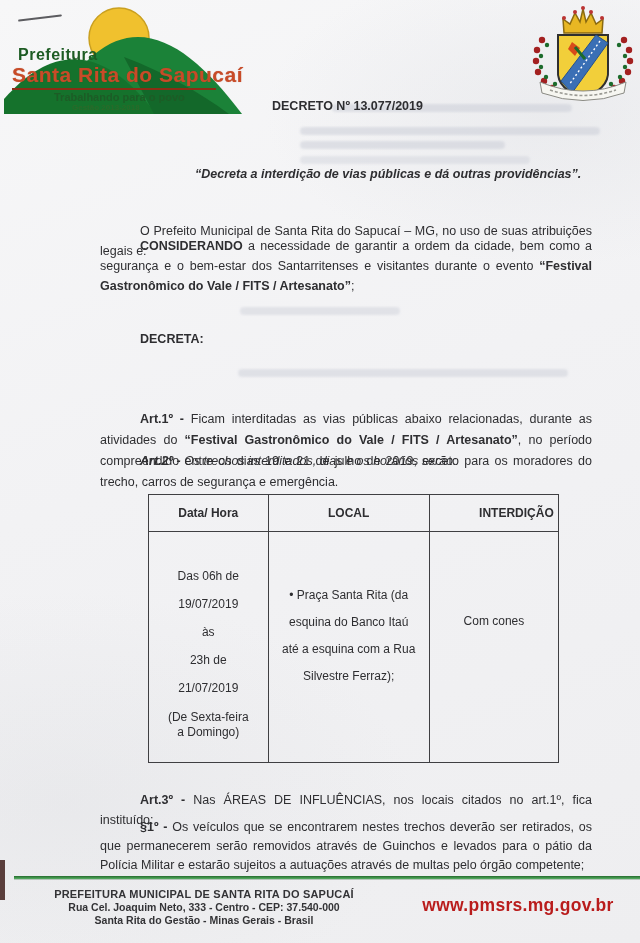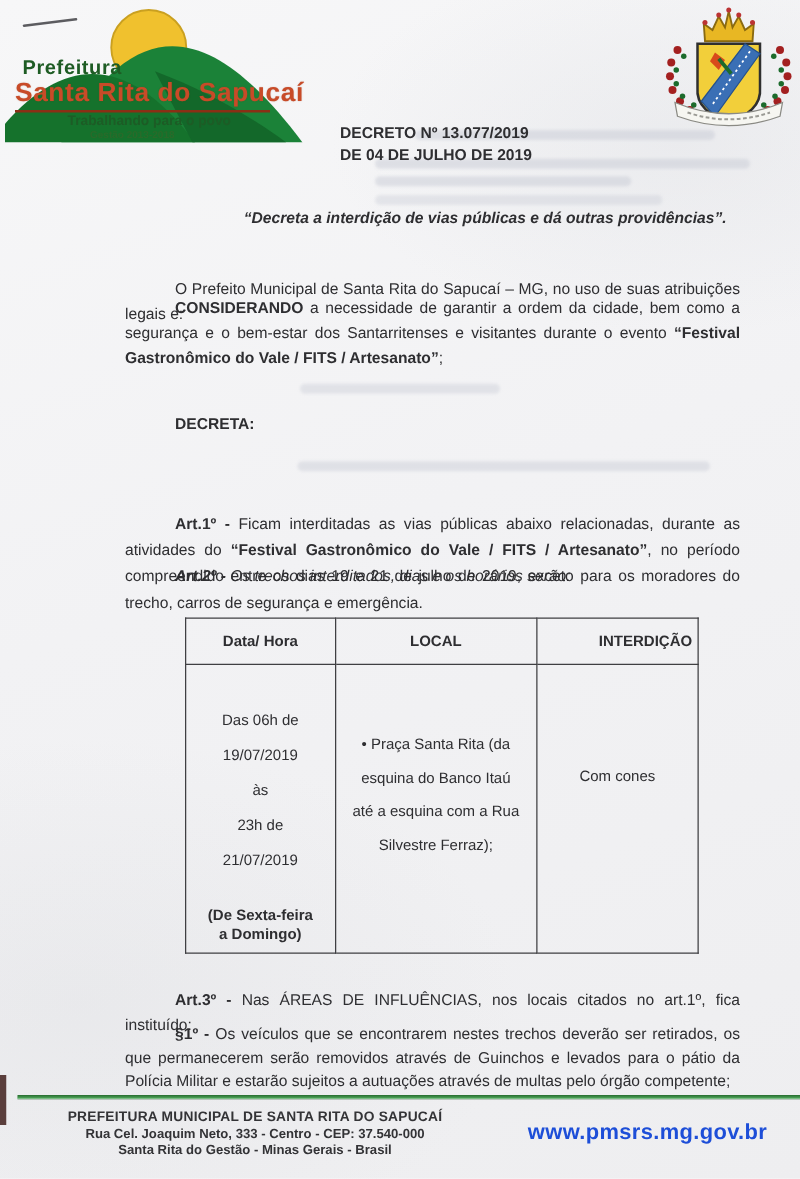--- a/index.html
+++ b/index.html
@@ -46,34 +46,34 @@
   #p-par1 { top:818px; line-height:19px; }
 
   
   #tbl { left:148px; top:494px; width:411px; border-collapse:collapse; font-size:12px; table-layout:fixed; }
   #tbl th, #tbl td { border:1.5px solid #3f3f42; vertical-align:top; }
   #tbl th { height:37px; font-weight:bold; text-align:center; vertical-align:middle; font-size:12px; }
   #tbl td { height:231px; text-align:center; }
   .col1 { width:112px; } .col2 { width:151px; } .col3 { width:121px;padding-left:45px; }
   .dt-wrap { padding-top:30px; }
   .dt-line { line-height:28px; }
-  .dt-bold { font-weight:bold; line-height:15px; margin-top:23px; padding:0 14px; }
+  .dt-bold { font-weight:normal; line-height:15px; margin-top:8px; padding:0 14px; }
   .local-wrap { padding:50px 12px 0; line-height:27px; }
   .inter-wrap { padding-top:82px; }
 
   
   .ghost { height:8px; background:#c9ccd6; opacity:.5; border-radius:4px; filter:blur(1.2px); }
 
   
   #rule-green { left:14px; top:876px; width:626px; height:3px;
     background:linear-gradient(#256b2e,#57b063); box-shadow:0 1px 0 rgba(20,80,30,.25); }
   #footer-left { left:20px; top:888px; width:368px; text-align:center; font-weight:bold; color:#333336; }
   #footer-left .f1 { font-size:11px; line-height:13px; letter-spacing:.2px; }
   #footer-left .f2 { font-size:10.5px; line-height:13px; }
-  #website { left:400px; top:895px; width:236px; text-align:center; font-size:17.5px; font-weight:bold; color:#1d4ed8; letter-spacing:.3px; }
+  #website { left:400px; top:895px; width:236px; text-align:center; font-size:17.5px; font-weight:bold; color:#b91c1c; letter-spacing:.3px; }
   #corner-mark { left:0; top:860px; width:5px; height:40px; background:#4a2b28; opacity:.9; }
 </style>
 </head>
 <body>
 
 <div class="abs scratch"></div>
 <div class="abs" id="corner-mark"></div>
 
 <div class="abs" id="logo-left">
   <svg width="240" height="112" viewBox="0 0 240 112">
@@ -141,21 +141,20 @@
 
 <div class="abs ghost" style="left:332px;top:104px;width:240px"></div>
 <div class="abs ghost" style="left:300px;top:127px;width:300px"></div>
 <div class="abs ghost" style="left:300px;top:141px;width:205px"></div>
 <div class="abs ghost" style="left:300px;top:156px;width:230px;opacity:.38"></div>
 <div class="abs ghost" style="left:240px;top:307px;width:160px;opacity:.42"></div>
 <div class="abs ghost" style="left:238px;top:369px;width:330px;opacity:.45"></div>
 
 <div class="abs" id="title-block">
   <div>DECRETO Nº 13.077/2019</div>
-  <div>DE 04 DE JULHO DE 2019</div>
 </div>
 
 <div class="abs" id="epigraph">“Decreta a interdição de vias públicas e dá outras providências”.</div>
 
 <p class="abs par indent" id="p-intro">O Prefeito Municipal de Santa Rita do Sapucaí – MG, no uso de suas atribuições legais e:</p>
 
 <p class="abs par indent" id="p-considerando"><span class="b">CONSIDERANDO</span><span> a necessidade de garantir a ordem da cidade, bem como a segurança e o bem-estar dos Santarritenses e visitantes durante o evento </span><span class="b">“Festival Gastronômico do Vale / FITS / Artesanato”</span><span>;</span></p>
 
 <p class="abs" id="p-decreta">DECRETA:</p>
 

